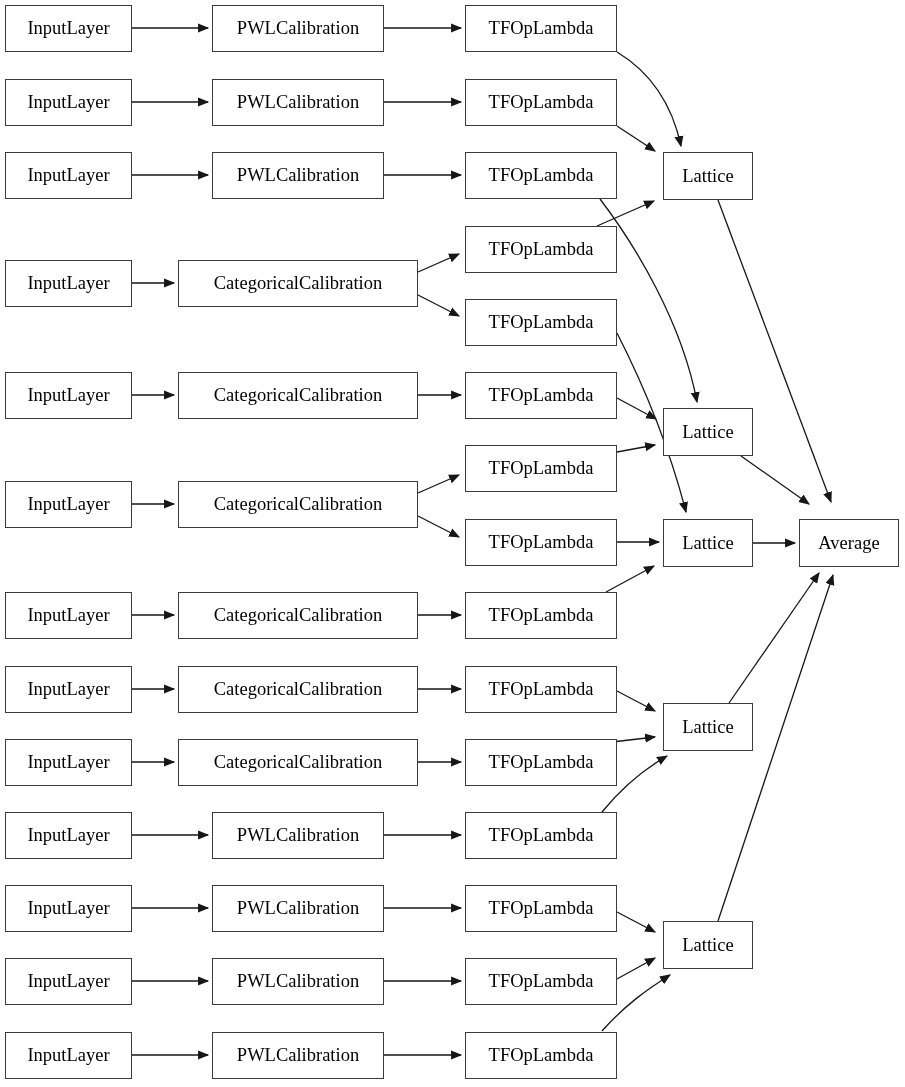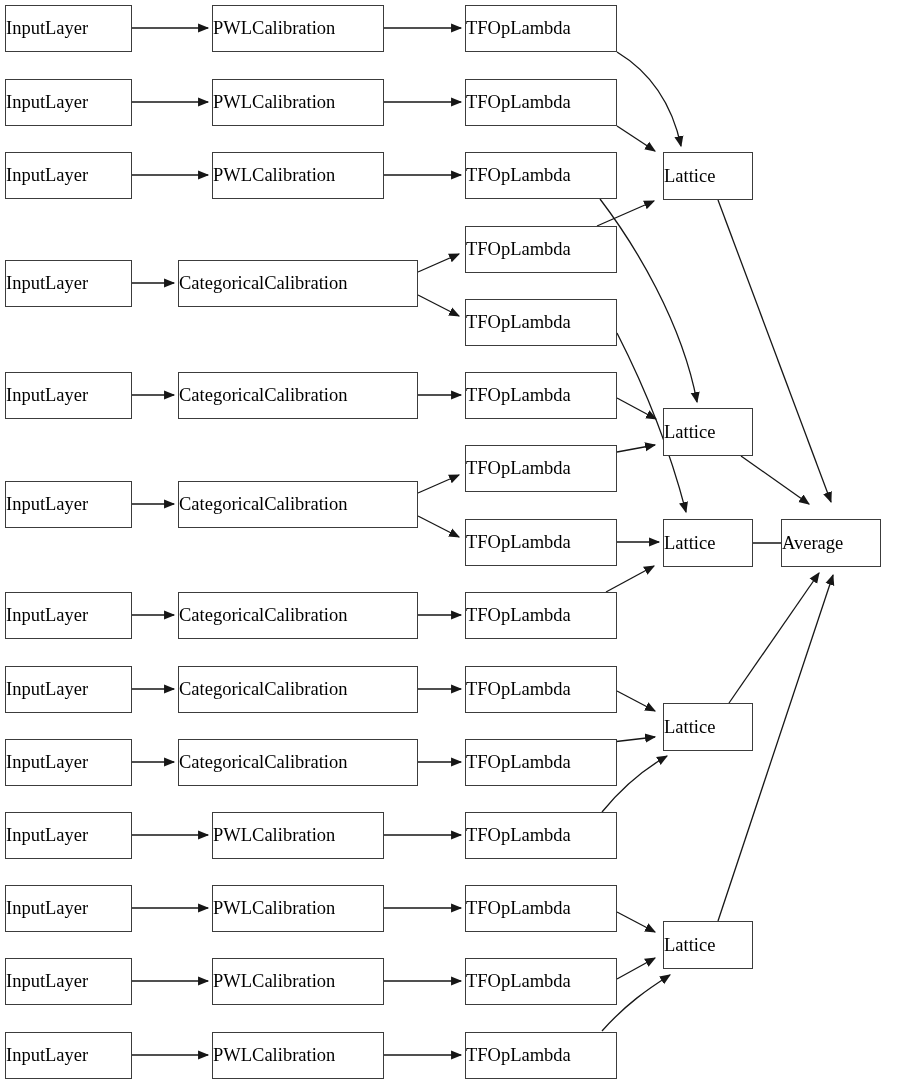--- a/index.html
+++ b/index.html
@@ -20,20 +20,21 @@
     stroke: #161616;
     stroke-width: 1.3;
   }
   .node {
     position: absolute;
     box-sizing: border-box;
     border: 1.4px solid #3c3c3c;
     background: #ffffff;
     display: flex;
     align-items: center;
+    justify-content: center;
     font-size: 18.5px;
     color: #000000;
     white-space: nowrap;
     line-height: 1;
   }
 </style>
 </head>
 <body>
 
 <div id="canvas">
@@ -226,17 +227,17 @@
       </div>
       <div class="node" style="left: 663px; top: 519px; width: 90px; height: 48px;">
         <span>Lattice</span>
       </div>
       <div class="node" style="left: 663px; top: 703px; width: 90px; height: 48px;">
         <span>Lattice</span>
       </div>
       <div class="node" style="left: 663px; top: 921px; width: 90px; height: 48px;">
         <span>Lattice</span>
       </div>
-      <div class="node" style="left: 781px; top: 519px; width: 100px; height: 48px;">
+      <div class="node" style="left: 799px; top: 519px; width: 100px; height: 48px;">
         <span>Average</span>
       </div>
     </div>
 </div>
 
 </body></html>

